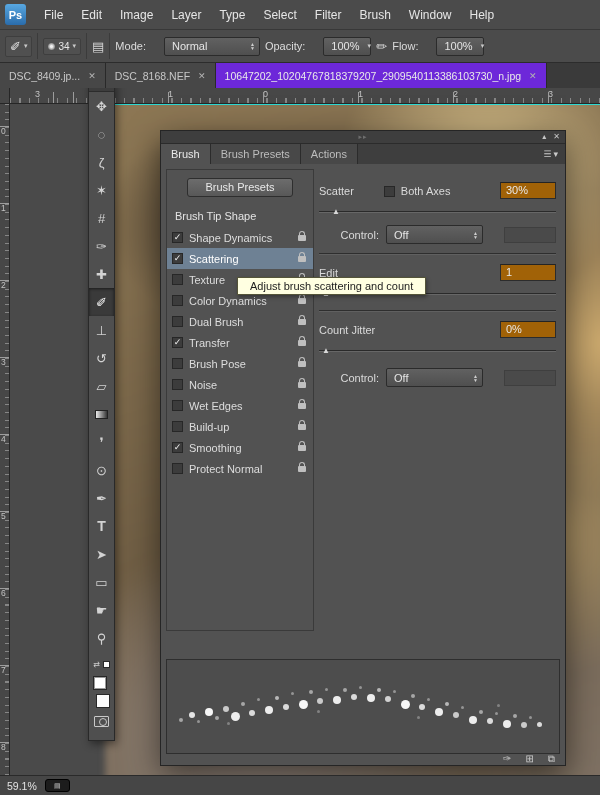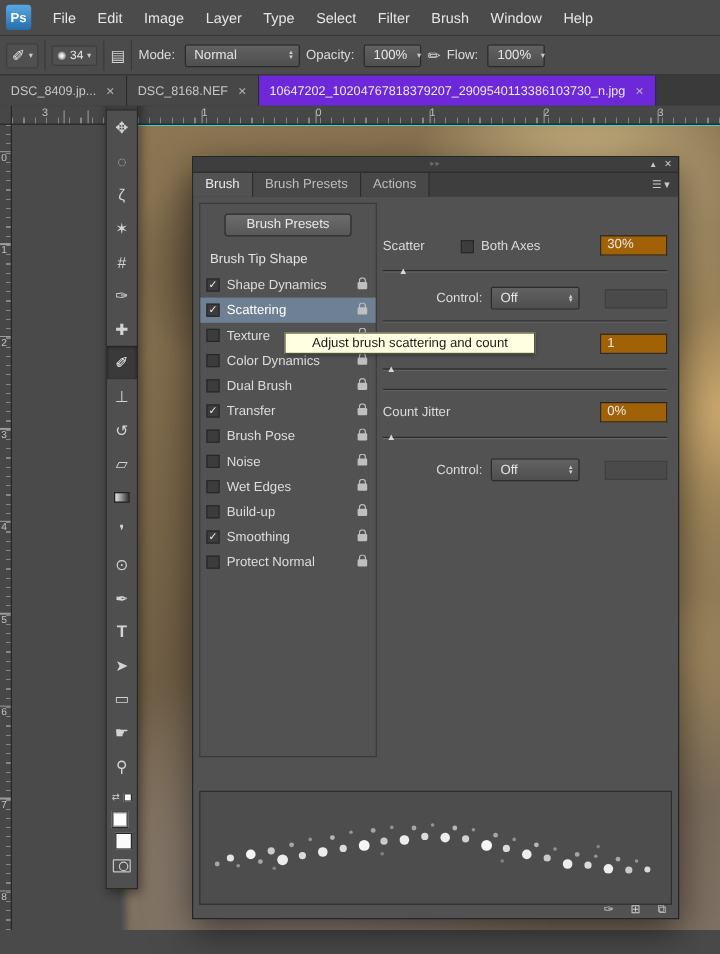--- a/index.html
+++ b/index.html
@@ -8,21 +8,21 @@
 
   
   .menubar{position:absolute;left:0;top:0;right:0;height:30px;background:#4b4b4b;border-bottom:1px solid #383838;display:flex;align-items:center;padding-left:5px;z-index:40}
   .ps-logo{width:21px;height:21px;border-radius:3px;background:linear-gradient(#58a8e2,#2a6cab);color:#fff;font-size:11px;font-weight:bold;display:flex;align-items:center;justify-content:center;margin-right:9px;flex:none}
   .menu-items{display:flex}
   .menu-item{color:#e6e6e6;font-size:12px;padding:0 9px;line-height:30px;white-space:nowrap}
 
   
   .optionsbar{position:absolute;left:0;top:30px;right:0;height:33px;background:#4b4b4b;border-bottom:1px solid #2c2c2c;display:flex;align-items:center;padding:0 5px;gap:5px;z-index:40}
   .ob-sep{width:1px;height:26px;background:#3b3b3b;flex:none}
-  .ob-group{display:flex;align-items:center;gap:8px;flex:none}
+  .ob-group{display:flex;align-items:center;gap:18px;flex:none}
   .ob-label{font-size:11px;color:#dcdcdc;white-space:nowrap}
   .tool-box{display:flex;align-items:center;gap:3px;padding:2px 4px;border:1px solid #3e3e3e;border-radius:2px;background:#505050;color:#e8e8e8;font-size:13px}
   .tiny-caret{font-size:7px;color:#c9c9c9}
   .brush-dot{width:7px;height:7px;border-radius:50%;background:radial-gradient(circle,#f0f0f0 20%,#6a6a6a 85%);flex:none}
   .num{font-size:10px;color:#e6e6e6}
   .dropdown{height:19px;background:linear-gradient(#616161,#4f4f4f);border:1px solid #2b2b2b;border-radius:2px;display:flex;align-items:center;font-size:11px;color:#e5e5e5;padding:0 4px 0 7px;gap:8px}
   .dd-mode{width:96px}
   .dd-small{width:48px}
   .stepper{display:flex;flex-direction:column;margin-left:auto;line-height:4px}
   .stepper span{font-size:5px;color:#cfcfcf;line-height:4px}
@@ -95,39 +95,39 @@
   .setting-row.selected{background:#6e8194;color:#fff}
   .cb{width:11px;height:11px;background:#3c3c3c;border:1px solid #272727;display:flex;align-items:center;justify-content:center;flex:none}
   .cb .ck{visibility:hidden;font-size:9px;color:#f2f2f2;line-height:1}
   .setting-row.checked .cb .ck{visibility:visible}
   .setting-label{white-space:nowrap;overflow:hidden}
   .lock{margin-left:auto;position:relative;width:8px;height:6px;background:#bfbfbf;border-radius:1px;flex:none}
   .lock::before{content:"";position:absolute;left:1px;top:-4px;width:4px;height:4px;border:1.4px solid #bfbfbf;border-bottom:none;border-radius:4px 4px 0 0}
 
   .right-pane{position:absolute;left:158px;top:5px;right:9px}
   .rp-label{font-size:11px;color:#dadada;white-space:nowrap}
-  .row-scatter{display:flex;align-items:center;margin-top:27px;gap:6px}
+  .row-scatter{display:flex;align-items:center;margin-top:13px;gap:6px}
   .row-scatter .grp{display:flex;align-items:flex-end;gap:6px;margin-left:24px}
   .value-box{width:56px;height:17px;background:#a16207;border:1px solid #2c2c2c;border-top-color:#242424;color:#e7e7e7;font-size:11px;line-height:15px;padding-left:5px;margin-left:auto}
   .slider{position:relative;height:15px;margin-top:5px}
   .slider .track{position:absolute;left:0;right:0;top:7px;height:1px;background:#2a2a2a;box-shadow:0 1px 0 rgba(255,255,255,.12)}
   .thumb{position:absolute;top:3px;font-size:8px;color:#d8d8d8;line-height:9px}
   .ctrl-row{display:flex;align-items:center;justify-content:flex-end;margin-top:6px;gap:7px}
-  .ctl-dd{width:74px}
+  .ctl-dd{width:97px}
   .disabled-box{width:52px;height:16px;background:#4a4a4a;border:1px solid #3f3f3f;margin-left:14px}
   .sep{height:2px;margin:9px 0 2px;border-top:1px solid #2e2e2e;border-bottom:1px solid #606060}
   .val-row{display:flex;align-items:center;margin-top:9px}
 
   .preview{position:absolute;left:5px;right:5px;top:495px;height:95px;background:#4d4d4d;border:1px solid #2e2e2e;overflow:hidden}
   .dot{position:absolute;border-radius:50%;background:#fff}
   .panel-icons{position:absolute;right:10px;bottom:0;height:12px;display:flex;align-items:center;gap:14px;color:#cccccc;font-size:10px}
   .panel-icons span{line-height:10px}
 
   
-  .tooltip{position:absolute;left:237px;top:277px;background:#ffffe1;border:1px solid #545438;color:#1c1c1c;font-size:11px;padding:2px 22px;white-space:nowrap;z-index:60;box-shadow:1px 2px 4px rgba(0,0,0,.35)}
+  .tooltip{position:absolute;left:237px;top:277px;background:#ffffe1;border:1px solid #545438;color:#1c1c1c;font-size:11px;padding:2px 12px;white-space:nowrap;z-index:60;box-shadow:1px 2px 4px rgba(0,0,0,.35)}
 
   
   .statusbar{position:absolute;left:0;right:0;bottom:0;height:20px;background:#464646;border-top:1px solid #2a2a2a;display:flex;align-items:center;gap:8px;padding-left:7px;z-index:40}
   .zoom-text{font-size:10.5px;color:#e2e2e2}
   .status-box{width:25px;height:13px;background:#1c1c1c;border:1px solid #000;border-radius:3px;display:flex;align-items:center;justify-content:center;color:#b9b9b9;font-size:7px}
 </style>
 </head>
 <body>
 
 <div class="screen" data-name="photoshop-window">
@@ -538,14 +538,20 @@
       <div class="panel-icons" data-name="panel-footer-icons">
         <span data-name="bristle-preview-icon">✑</span>
         <span data-name="preset-manager-icon">⊞</span>
         <span data-name="create-new-brush-icon">⧉</span>
       </div>
     </div>
   </div>
 
   <div class="tooltip" data-name="tooltip">Adjust brush scattering and count</div>
 
+  <div class="statusbar" data-name="status-bar">
+    <span class="zoom-text" data-name="zoom-level">59.1%</span>
+    <span class="status-box" data-name="status-info-box">
+        <span data-name="doc-icon">▤</span>
+      </span>
+  </div>
 
 </div>
 
 </body></html>

